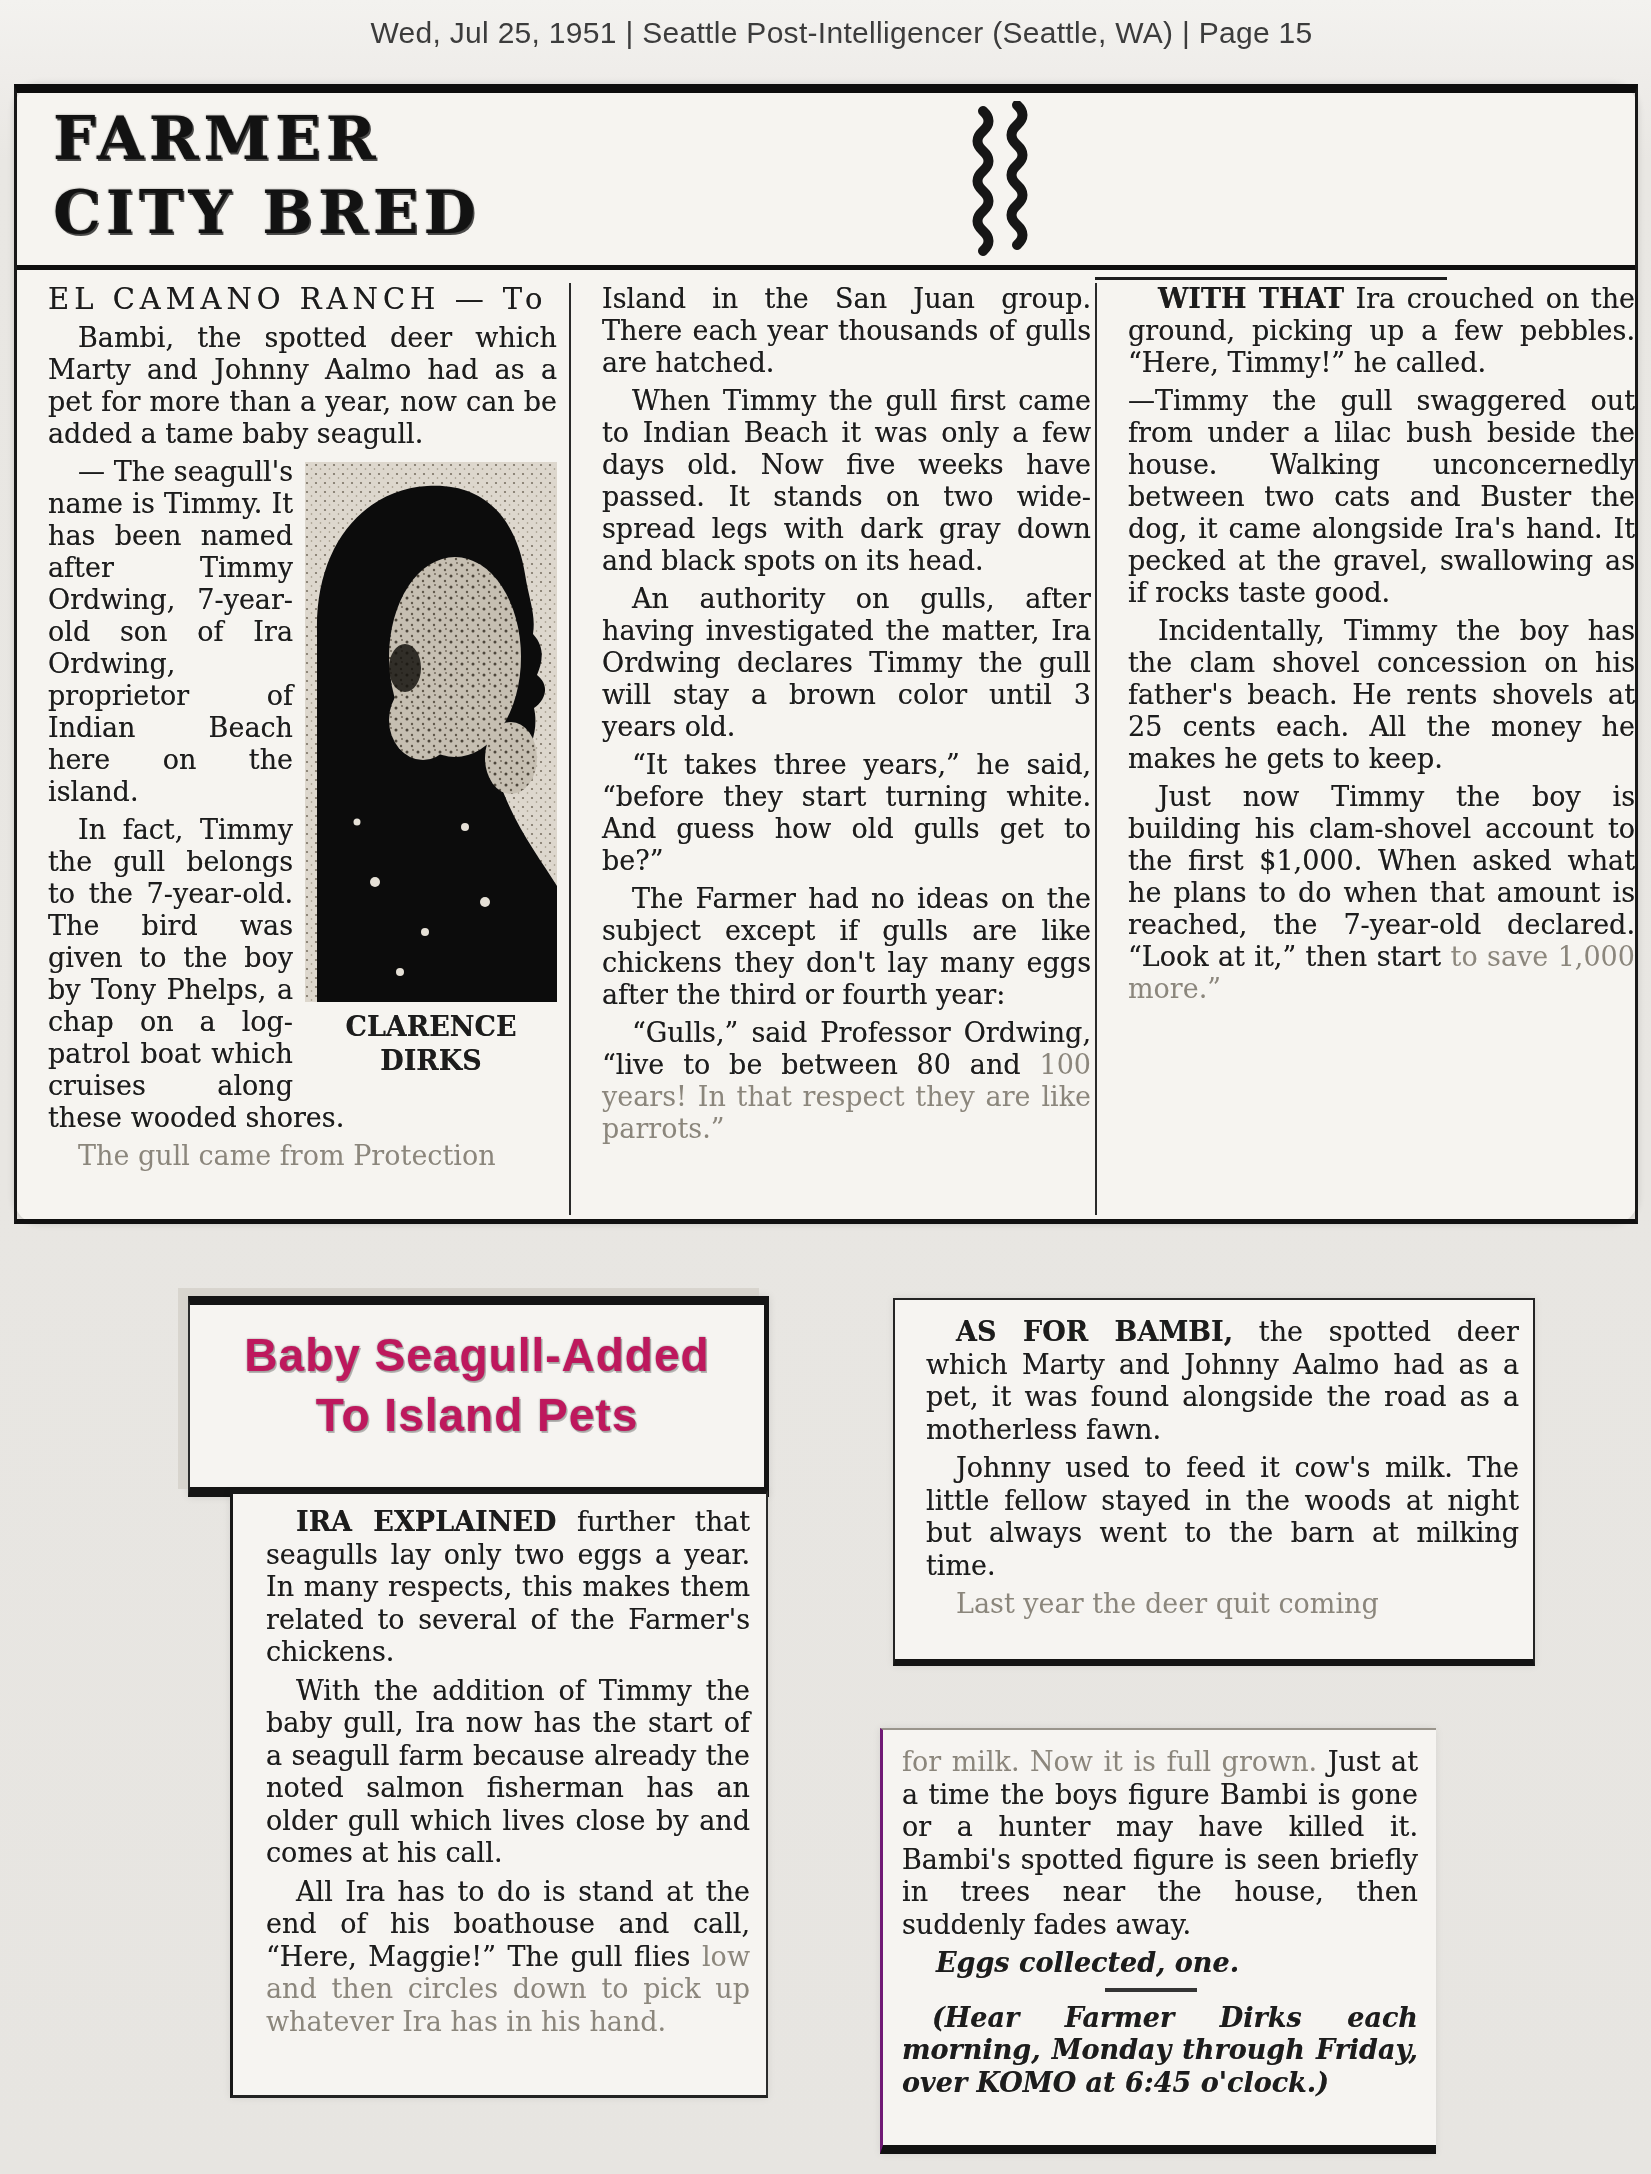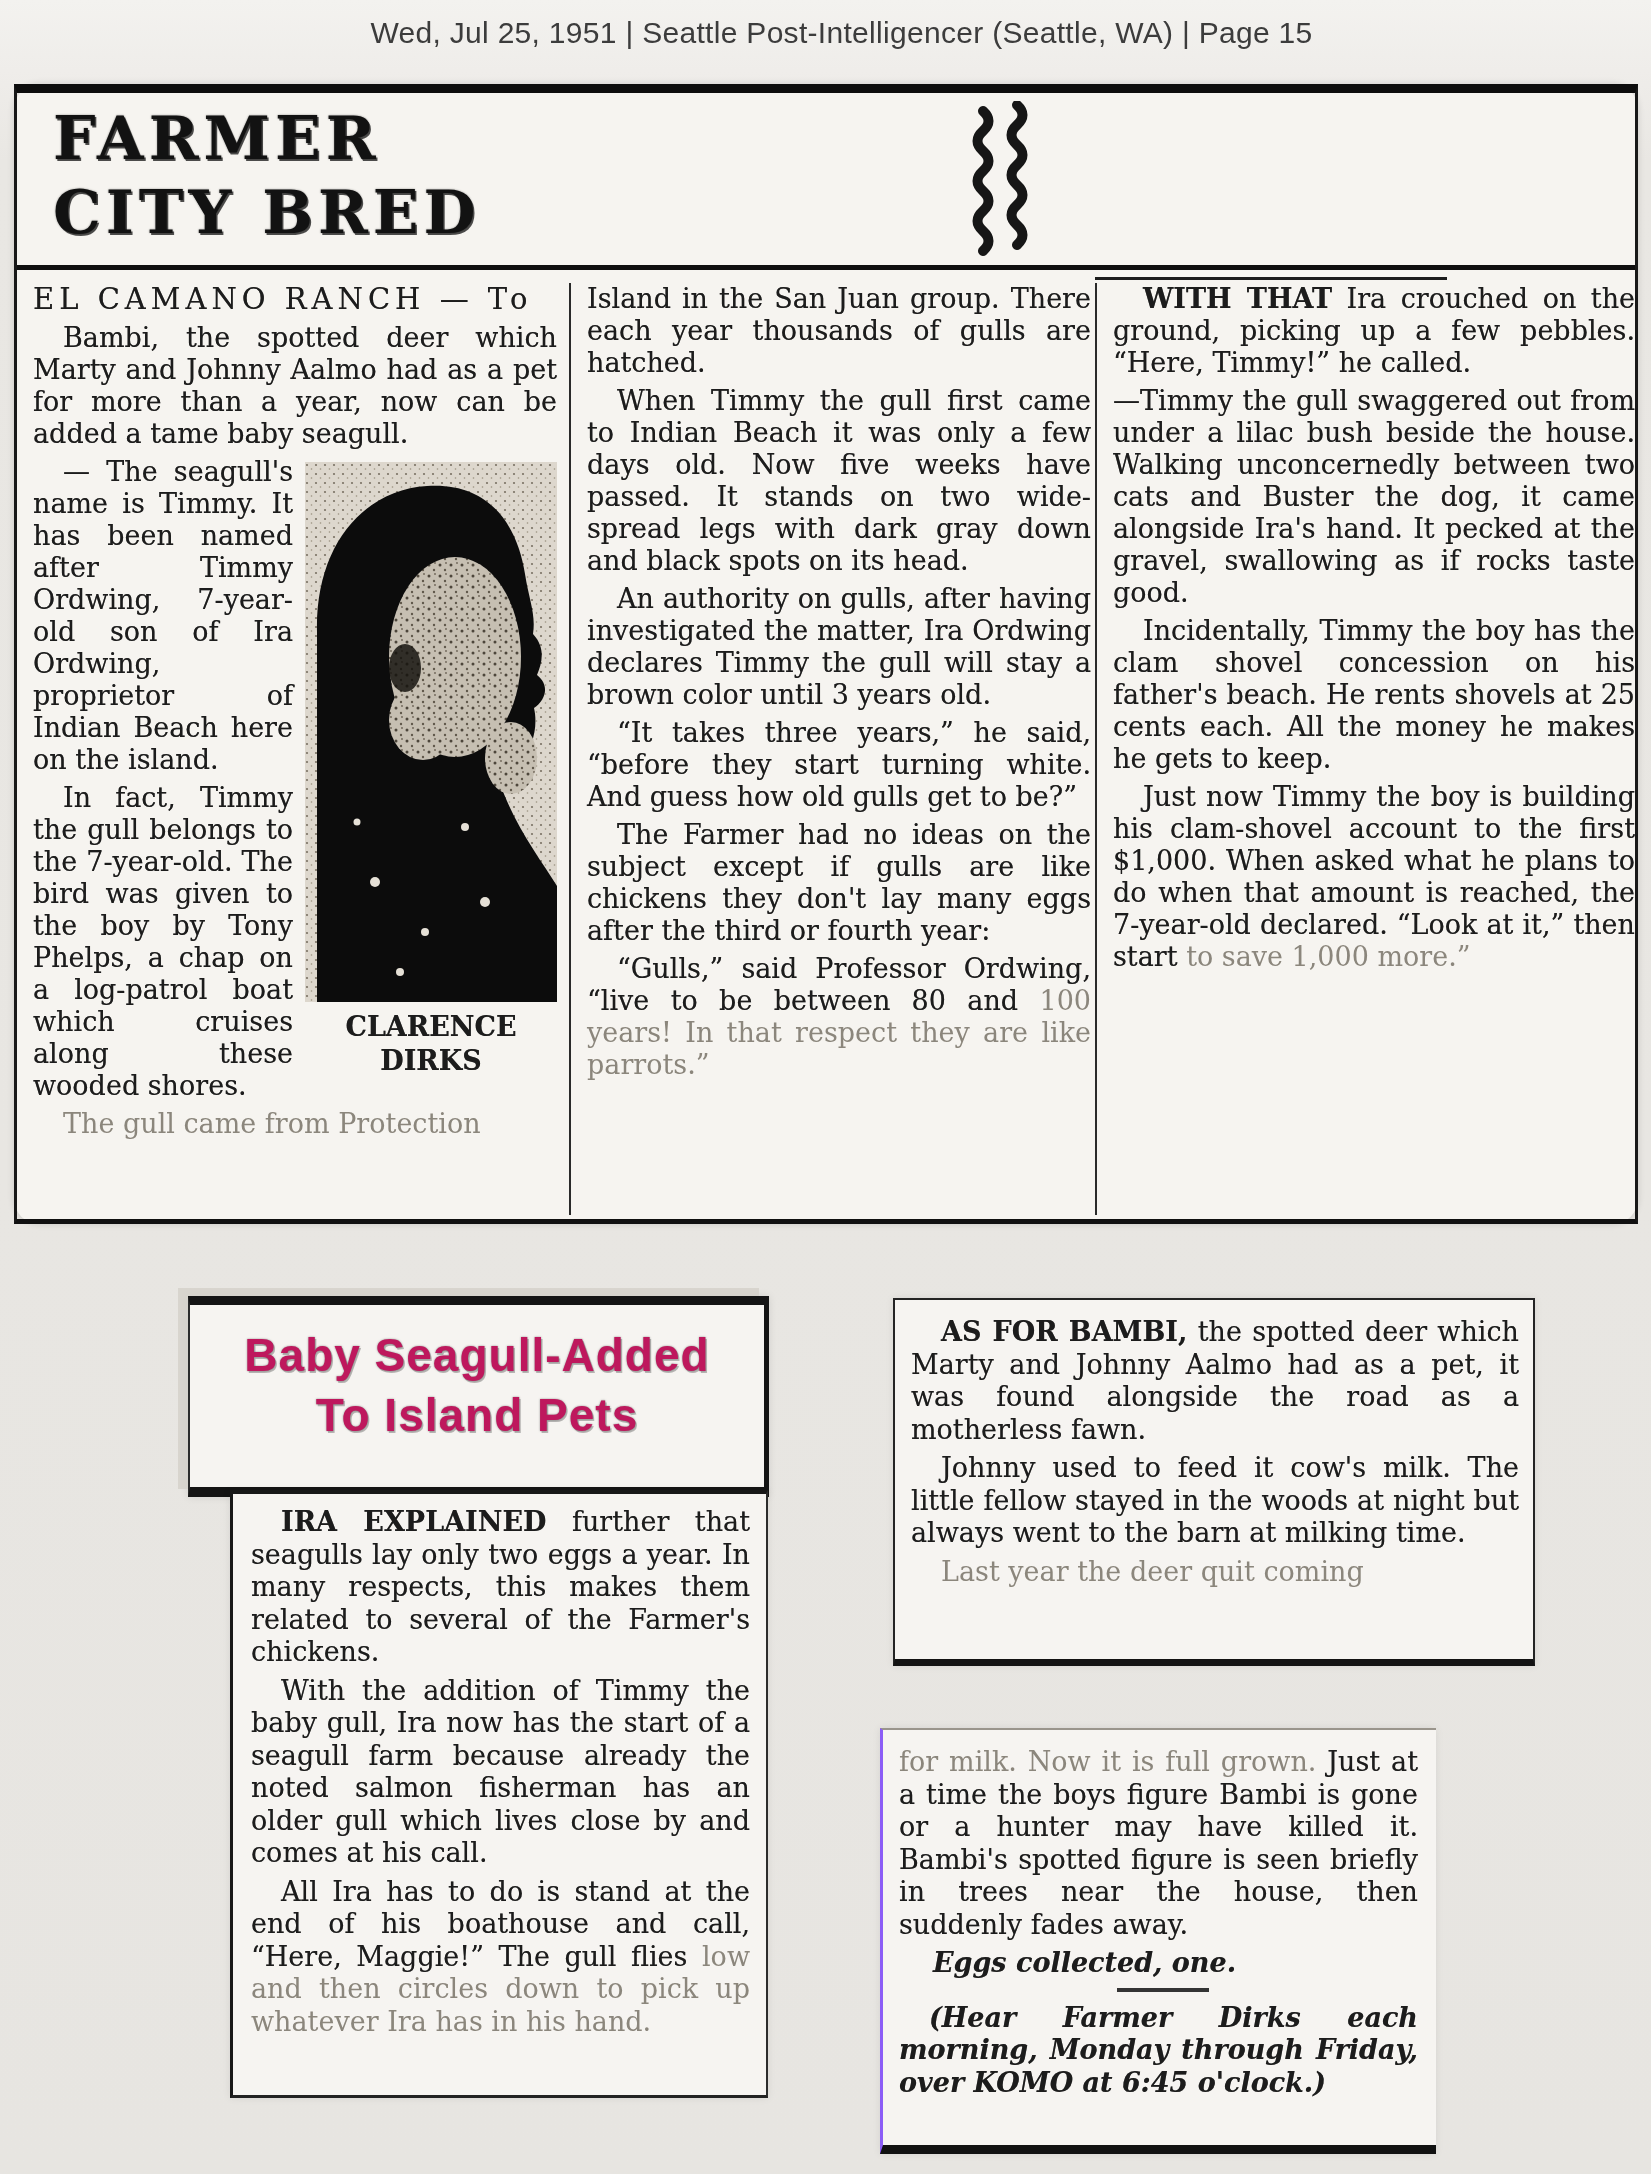--- a/index.html
+++ b/index.html
@@ -35,21 +35,21 @@
   .col{
     position:absolute;top:190px;height:932px;overflow:hidden;
     font-size:27px;line-height:32px;text-align:justify;
     text-shadow:0 0 .5px rgba(10,10,10,.55);
   }
   #col1{left:16px;width:524px;}
   #col2{left:552px;width:504px;padding-left:16px;border-left:2px solid #2a2a2a;}
   #col3{left:1078px;width:522px;padding-left:16px;border-left:2px solid #2a2a2a;}
   .col3-rule{position:absolute;left:1078px;top:184px;width:352px;border-top:3px solid #1c1c1c;}
 
-  .np{margin:0 0 6px 0;text-indent:30px;}
+  .np{margin:0 0 6px 15px;text-indent:30px;}
   .noind{text-indent:0;}
   .b{font-weight:bold;}
   .i{font-style:italic;font-weight:bold;}
   .faded{color:#8b867c;text-shadow:none;}
   .lead-caps{letter-spacing:5px;font-size:29px;}
 
   .photo-wrap{float:right;width:252px;margin:6px 0 8px 12px;}
   .photo-svg{display:block;width:252px;height:540px;}
   .photo-caption{text-align:center;font-weight:bold;font-size:27px;line-height:34px;margin-top:8px;text-indent:0;}
 
@@ -76,22 +76,22 @@
     box-shadow:0 0 8px rgba(0,0,0,.08);
   }
   #clip4{
     left:893px;top:1298px;width:642px;height:368px;
     border:2px solid #242424;border-bottom:7px solid #131313;
     padding:16px 14px 0 16px;box-sizing:border-box;
     box-shadow:0 0 8px rgba(0,0,0,.08);
   }
   #clip5{
     left:880px;top:1728px;width:556px;height:426px;
-    border-left:3px solid #8b5cf6;border-bottom:9px solid #111;border-top:2px solid #9a958c;
-    padding:16px 18px 0 16px;box-sizing:border-box;
+    border-left:3px solid #701a75;border-bottom:9px solid #111;border-top:2px solid #9a958c;
+    padding:16px 18px 0 4px;box-sizing:border-box;
     box-shadow:0 0 8px rgba(0,0,0,.08);
   }
   .rule-small{width:92px;border-top:4px solid #343434;margin:8px 0 10px 218px;}
 </style>
 </head>
 <body>
 
 <div class="hdr"><span>Wed, Jul 25, 1951</span><span>  |  </span><span>Seattle Post-Intelligencer</span><span>   (Seattle, WA)</span><span>  |  </span><span>Page 15</span></div>
 
 <div class="paper-main">

